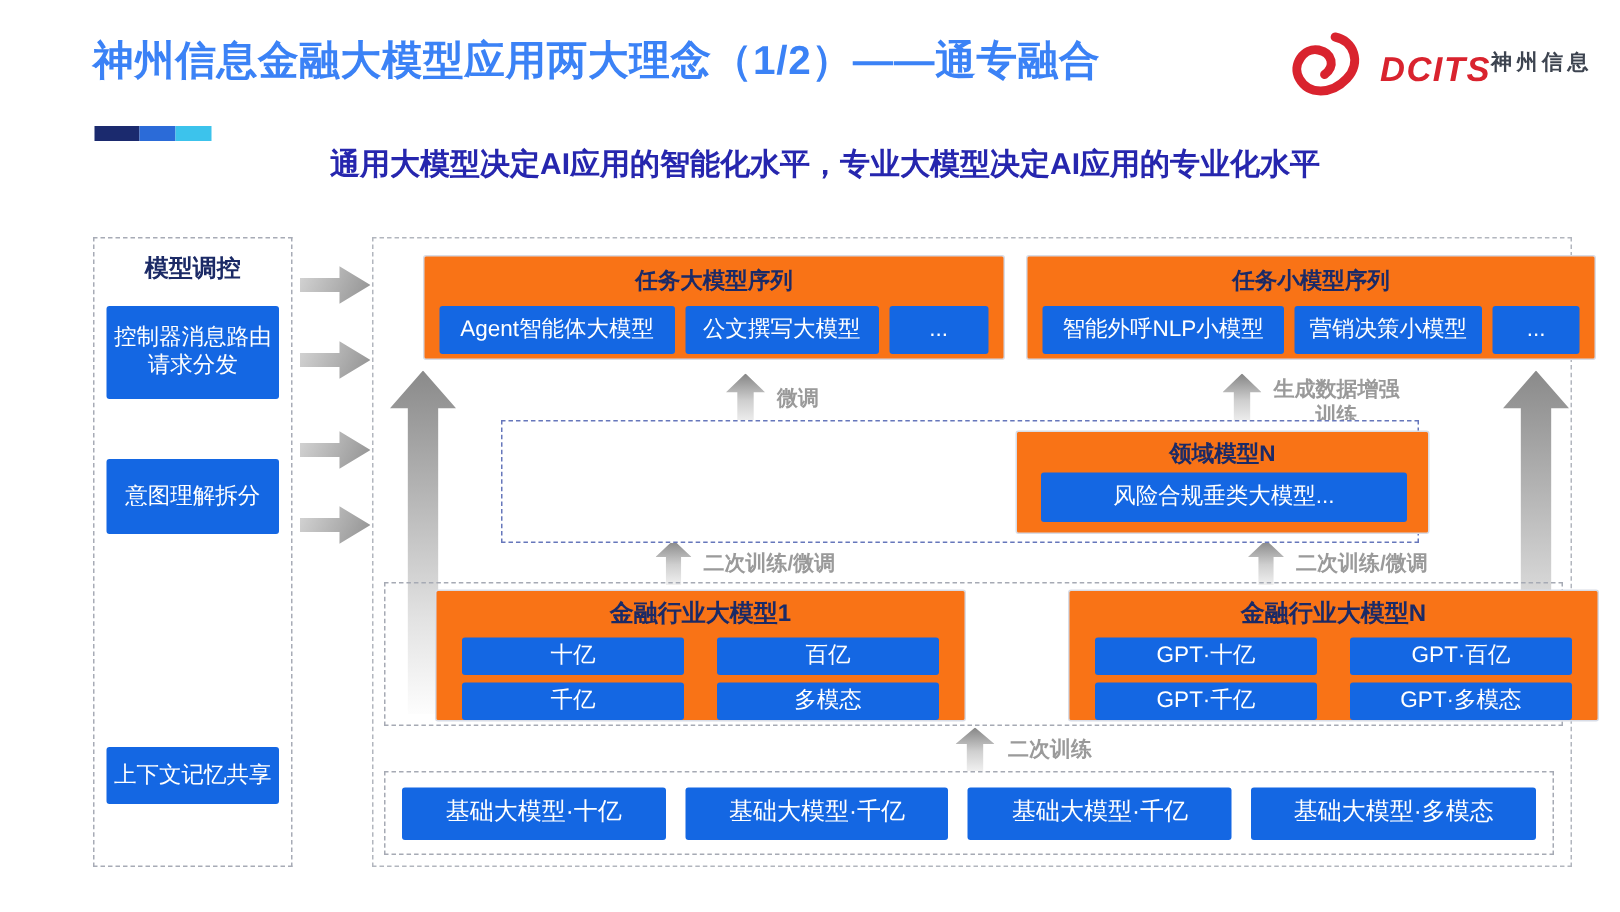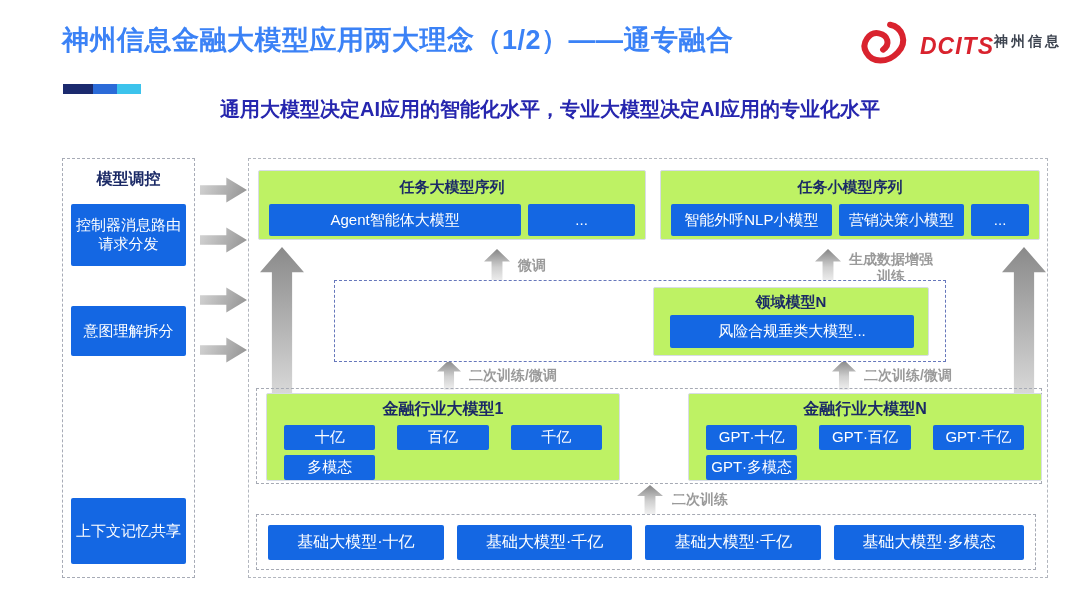--- a/index.html
+++ b/index.html
@@ -19,21 +19,21 @@
               font-size:20px; font-weight:bold; color:#2626AE; }
 
   .logo { right:18px; top:20px; display:flex; align-items:center; gap:6px; }
   .logo-text { display:flex; flex-direction:row; line-height:1.05; }
   .logo-brand { color:#D9232E; font-weight:bold; font-size:23px; font-style:italic; letter-spacing:1px; }
   .logo-company { color:#3D4450; font-weight:bold; font-size:14px; letter-spacing:3px; }
 
   
   .chip { background:#1467E3; color:#fff; display:flex; align-items:center; justify-content:center;
           text-align:center; border-radius:2px; font-size:15px; line-height:1.25; }
-  .panel { background:#bef264; border:1px solid #D8DCE6; border-radius:2px; }
+  .panel { background:#f97316; border:1px solid #D8DCE6; border-radius:2px;margin-left:24px; }
   .panel-title { text-align:center; font-size:15px; font-weight:bold; color:#1B2A66; }
   .gray-label { color:#9A9A9A; font-size:14px; font-weight:bold; }
 
   
   .sidebar { left:62px; top:158px; width:133px; height:420px; border:1.5px dashed #A7ABB6; background:#fff; }
   .sidebar-title { position:absolute; left:0; top:10px; width:100%; text-align:center;
                    font-size:16px; font-weight:bold; color:#1B2A66; }
   .sb-chip { position:absolute; left:8px; width:115px; font-size:15px; }
 
   
@@ -54,21 +54,21 @@
   .task-row { display:flex; gap:7px; padding:0 10px; margin-top:7px; height:32px; }
 
   .domain-frame { left:334px; top:280px; width:612px; height:82px; border:1px dashed #6677BB; background:#fff; z-index:1; }
   .domain-box { position:absolute; top:6px; width:276px; height:69px; }
   .domain-box .panel-title { padding-top:5px; }
   .domain-bar { position:absolute; left:16px; top:27px; width:244px; height:33px; font-size:15px; }
 
   .industry-frame { left:256px; top:388px; width:786px; height:96px; border:1px dashed #A6AAB4; z-index:1; }
   .industry-box { position:absolute; top:4px; width:354px; height:88px; }
   .industry-box .panel-title { padding-top:5px; font-size:16px; }
-  .grid2 { display:grid; grid-template-columns:1fr 1fr 1fr; gap:5px 22px; padding:0 17px; margin-top:5px; }
+  .grid2 { display:grid; grid-template-columns:1fr 1fr; gap:5px 22px; padding:0 17px; margin-top:5px; }
   .grid2 .chip { height:25px; font-size:15px; }
 
   .base-frame { left:256px; top:514px; width:780px; height:56px; border:1px dashed #A6AAB4;
                 display:flex; align-items:center; gap:13px; padding:0 11px; z-index:1; }
   .base-frame .chip { flex:1; height:35px; font-size:16px; }
 </style>
 </head>
 <body>
 
 <div id="stage">
@@ -90,37 +90,38 @@
     <span class="logo-text">
       <span class="logo-brand">DCITS</span>
       <span class="logo-company">神州信息</span>
     </span>
   </div>
 
   <div class="abs sidebar">
     <div class="sidebar-title">模型调控</div>
     <div class="chip sb-chip" style="top:45px;height:62px;">控制器消息路由请求分发</div>
     <div class="chip sb-chip" style="top:147px;height:50px;">意图理解拆分</div>
-    <div class="chip sb-chip" style="top:339px;height:66px;">上下文记忆共享</div>
+    <div class="chip sb-chip" style="top:339px;height:38px;">上下文记忆共享</div>
   </div>
 
   <div class="abs arrow-right" style="left:200px;top:177px;"></div>
   <div class="abs arrow-right" style="left:200px;top:227px;"></div>
   <div class="abs arrow-right" style="left:200px;top:287px;"></div>
   <div class="abs arrow-right" style="left:200px;top:337px;"></div>
 
   <div class="abs main-frame"></div>
 
   <div class="abs arrow-up-tall" style="left:260px;top:247px;"></div>
   <div class="abs arrow-up-tall" style="left:1002px;top:247px;"></div>
 
   <div class="abs panel task-box" style="left:258px;top:170px;width:388px;">
     <div class="panel-title">任务大模型序列</div>
     <div class="task-row">
       <div class="chip" style="flex:2.36;">Agent智能体大模型</div>
+      <div class="chip" style="flex:1.94;">公文撰写大模型</div>
       <div class="chip" style="flex:1;">...</div>
     </div>
   </div>
   <div class="abs panel task-box" style="left:660px;top:170px;width:380px;">
     <div class="panel-title">任务小模型序列</div>
     <div class="task-row">
       <div class="chip" style="flex:2.5;">智能外呼NLP小模型</div>
       <div class="chip" style="flex:1.95;">营销决策小模型</div>
       <div class="chip" style="flex:0.9;">...</div>
     </div>

